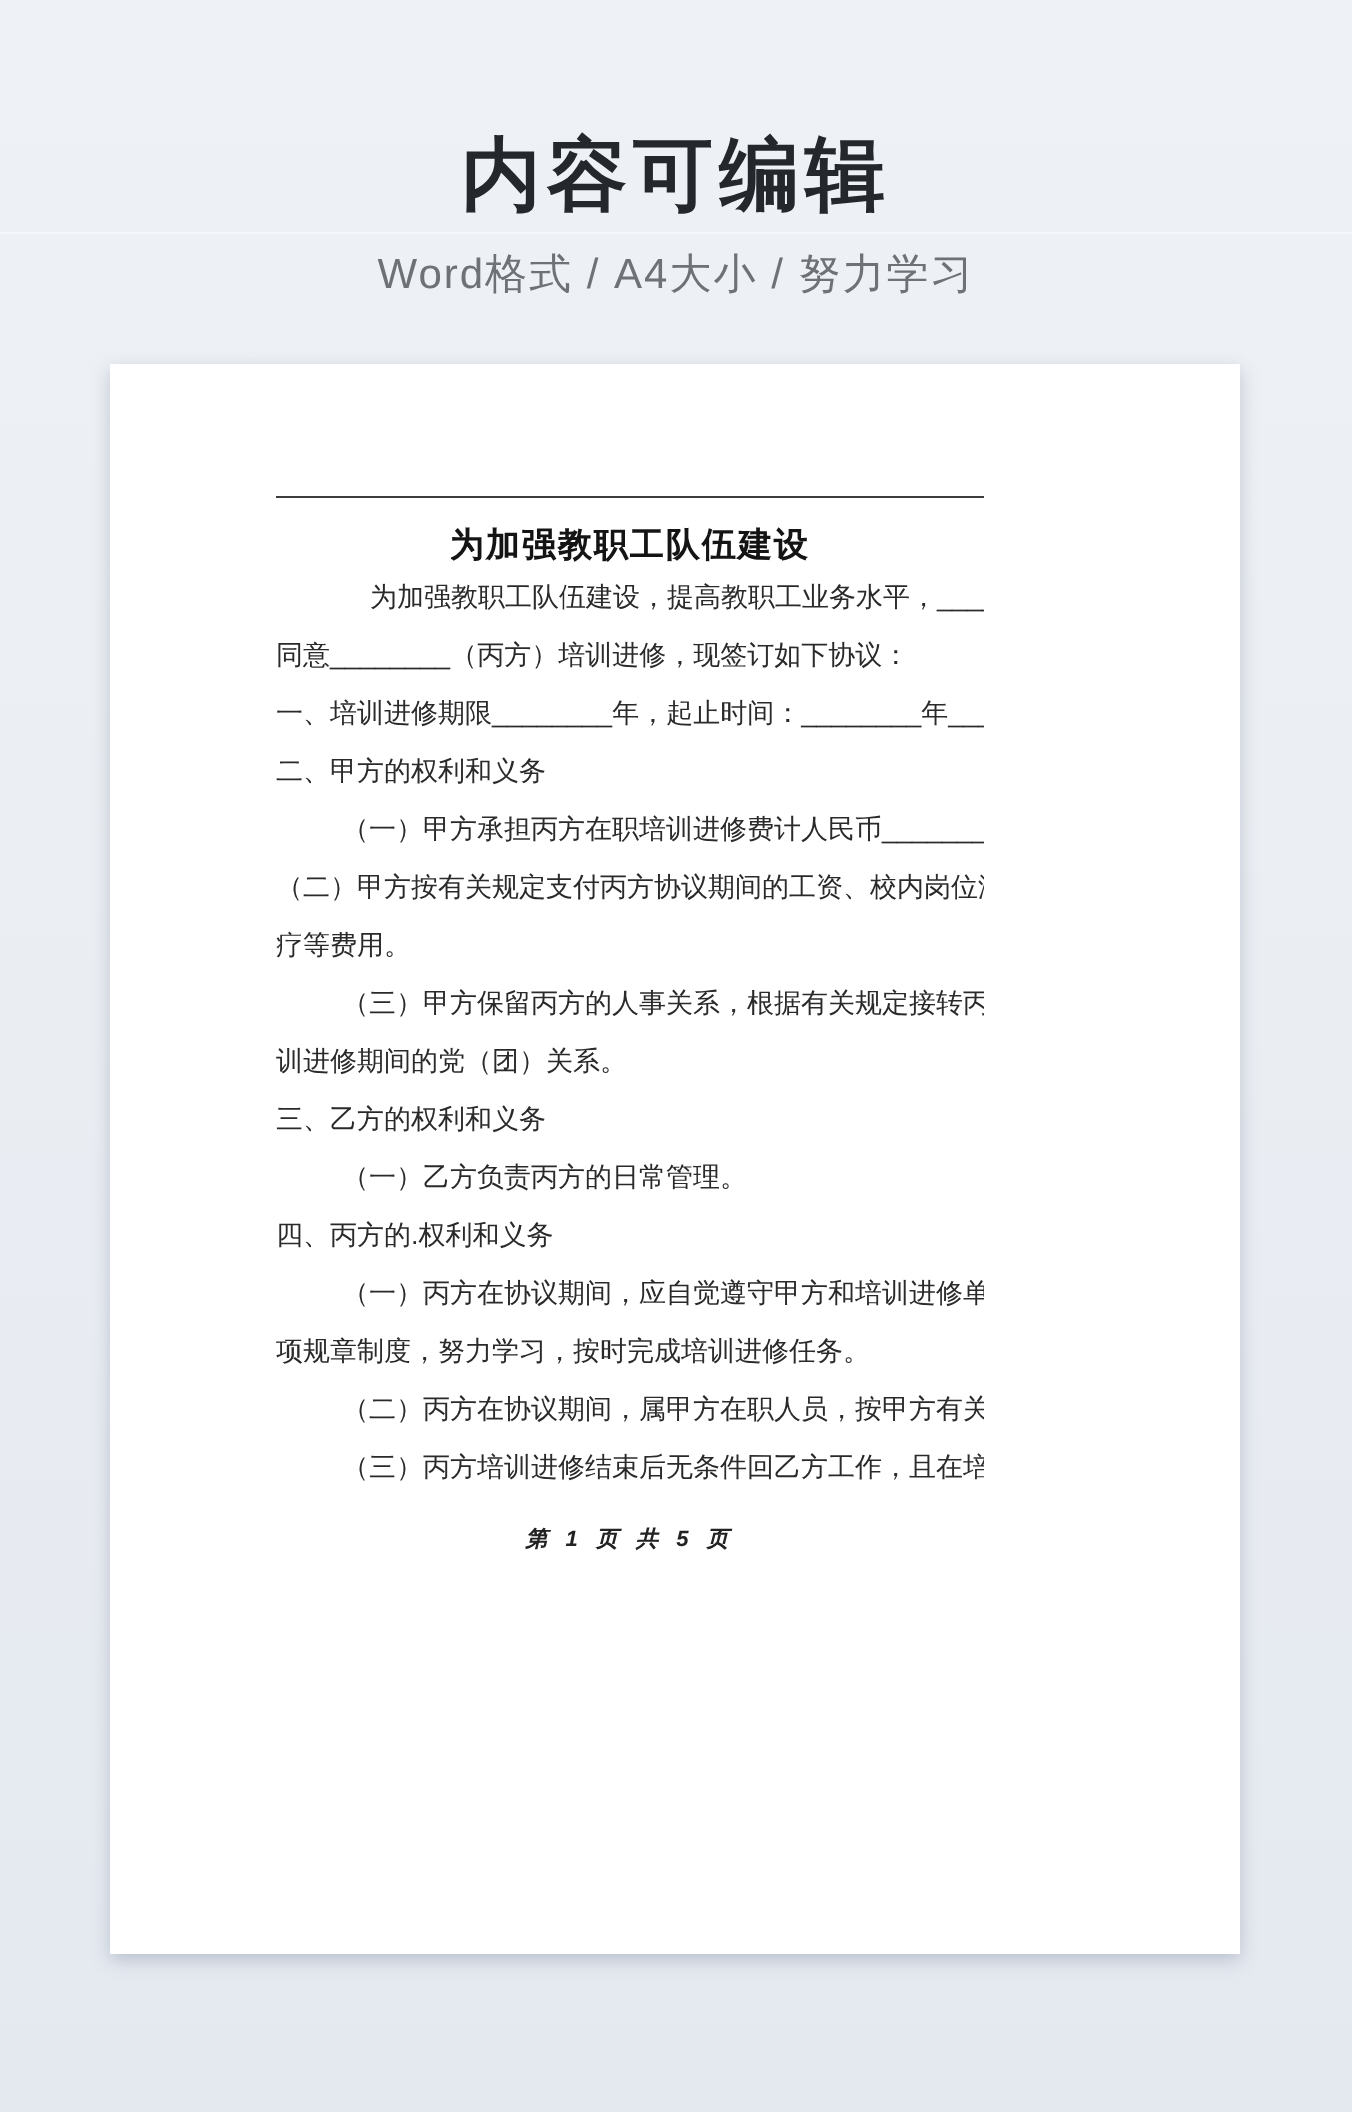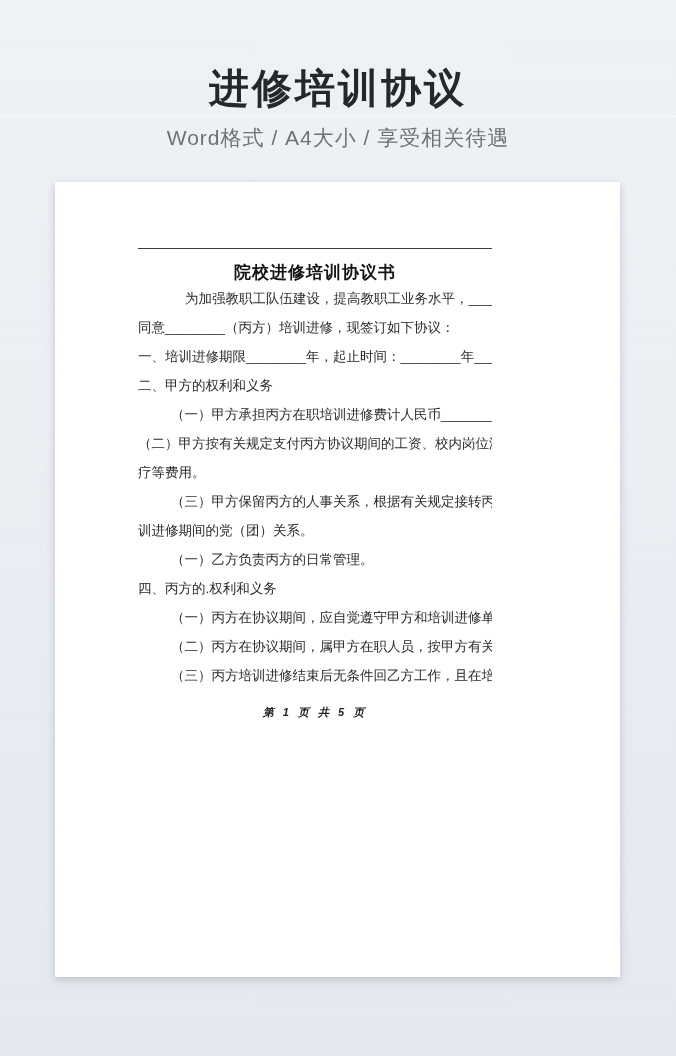--- a/index.html
+++ b/index.html
@@ -63,41 +63,43 @@
   }
 </style>
 </head>
 <body>
 
 <div class="stage">
 
   <div class="seam"></div>
 
   <div class="hero">
-    <div class="hero-title">进修培训协议</div>
-    <div class="hero-subtitle">Word格式 / A4大小 / 享受相关待遇</div>
+    <div class="hero-title">内容可编辑</div>
+    <div class="hero-subtitle">Word格式 / A4大小 / 努力学习</div>
   </div>
 
   <div class="page-card">
     <div class="doc-content">
       <div class="doc-rule"></div>
-      <div class="doc-title">院校进修培训协议书</div>
+      <div class="doc-title">为加强教职工队伍建设</div>
       <div>
           <div class="doc-line ind2">为加强教职工队伍建设，提高教职工业务水平，________（甲方）</div>
           <div class="doc-line ind0">同意________（丙方）培训进修，现签订如下协议：</div>
           <div class="doc-line ind0">一、培训进修期限________年，起止时间：________年________月至</div>
           <div class="doc-line ind0">二、甲方的权利和义务</div>
           <div class="doc-line ind1">（一）甲方承担丙方在职培训进修费计人民币________元。</div>
           <div class="doc-line ind0">（二）甲方按有关规定支付丙方协议期间的工资、校内岗位津贴及医</div>
           <div class="doc-line ind0">疗等费用。</div>
           <div class="doc-line ind1">（三）甲方保留丙方的人事关系，根据有关规定接转丙方在培</div>
           <div class="doc-line ind0">训进修期间的党（团）关系。</div>
+          <div class="doc-line ind0">三、乙方的权利和义务</div>
           <div class="doc-line ind1">（一）乙方负责丙方的日常管理。</div>
           <div class="doc-line ind0">四、丙方的.权利和义务</div>
           <div class="doc-line ind1">（一）丙方在协议期间，应自觉遵守甲方和培训进修单位的各</div>
+          <div class="doc-line ind0">项规章制度，努力学习，按时完成培训进修任务。</div>
           <div class="doc-line ind1">（二）丙方在协议期间，属甲方在职人员，按甲方有关规定，</div>
           <div class="doc-line ind1">（三）丙方培训进修结束后无条件回乙方工作，且在培训进修结</div>
         </div>
       <div class="doc-footer">第 1 页 共 5 页</div>
     </div>
   </div>
 
 </div>
 
 </body></html>

